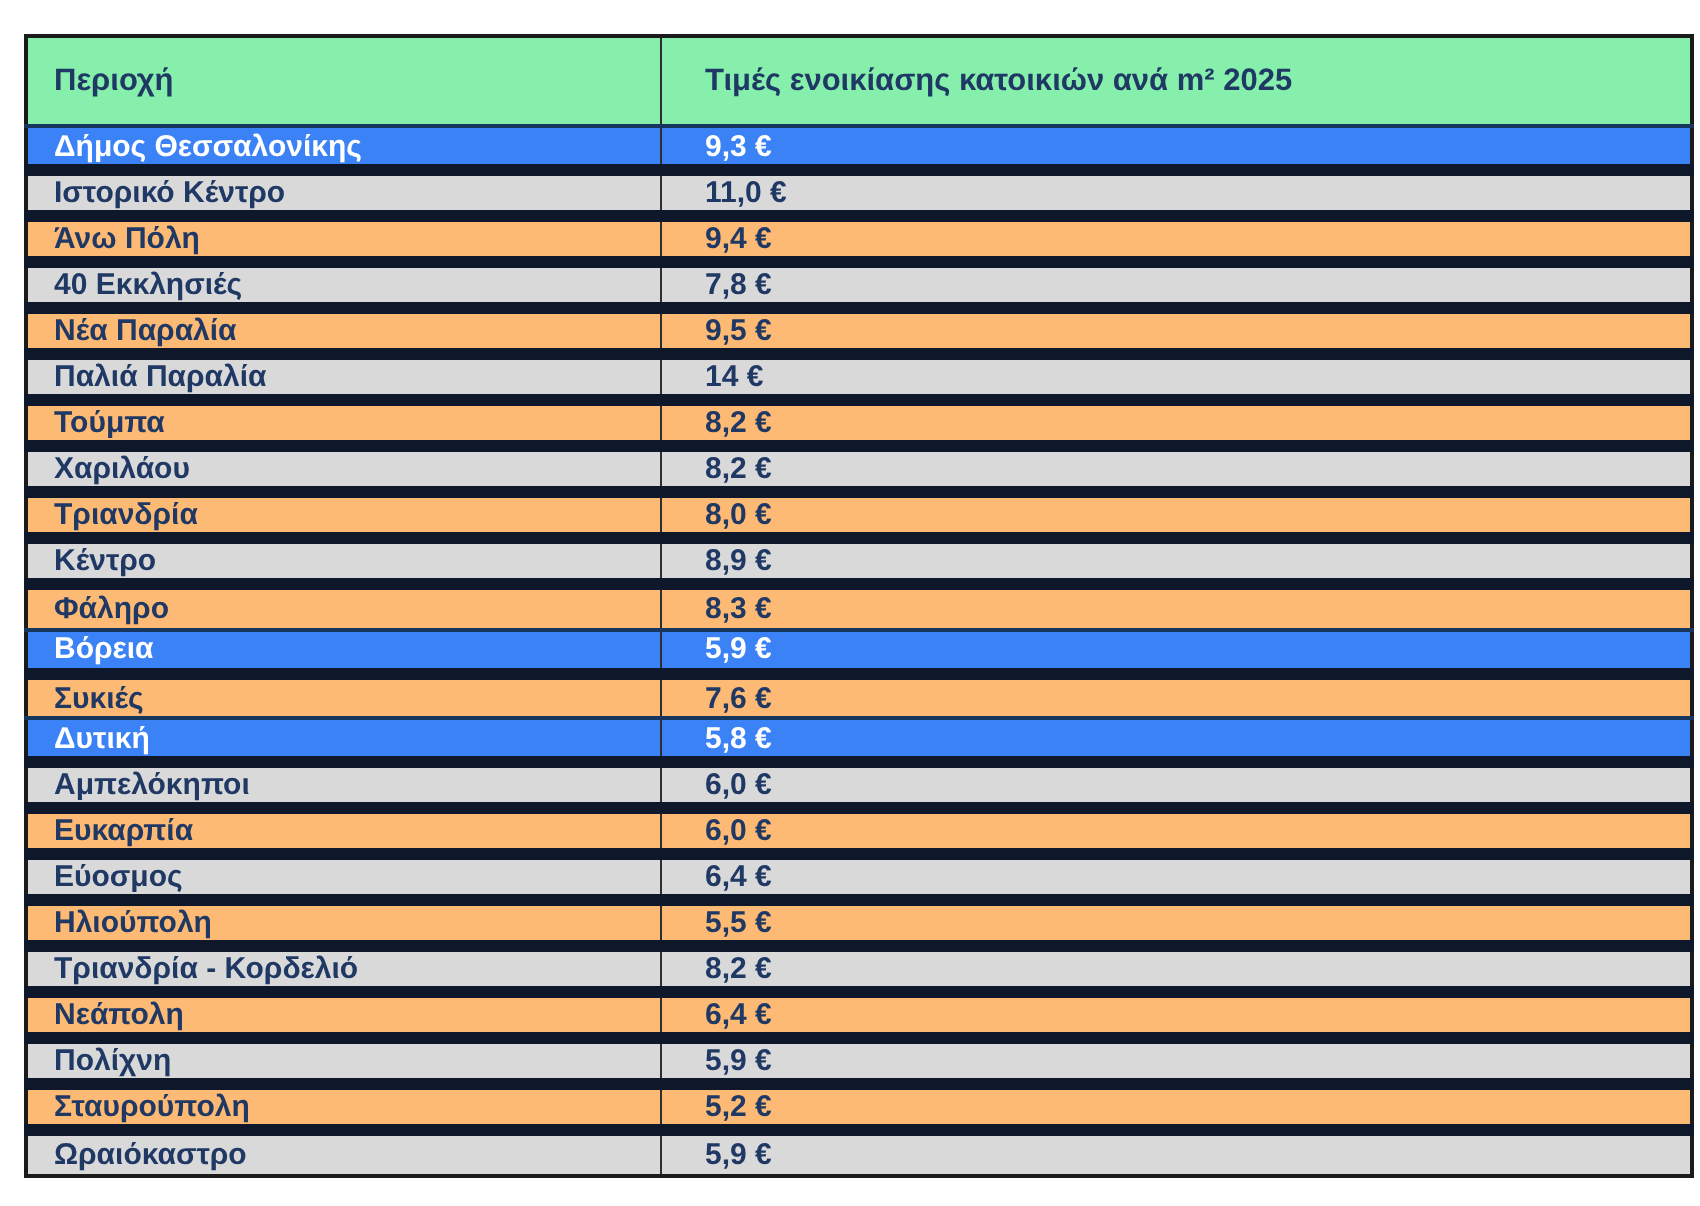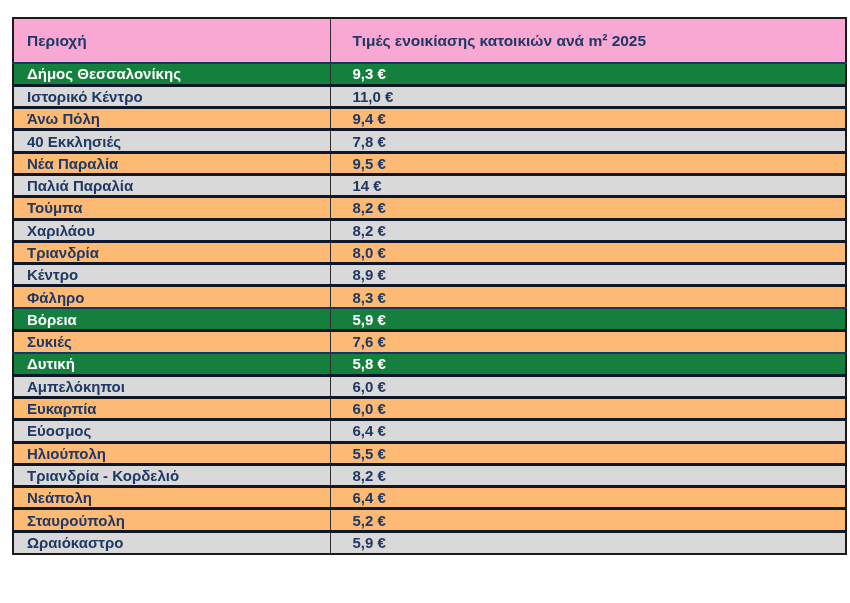--- a/index.html
+++ b/index.html
@@ -27,33 +27,33 @@
   th, td {
     margin: 0;
     font-weight: bold;
     font-size: 15px;
     color: #1f3864;
     text-align: left;
     vertical-align: middle;
     white-space: nowrap;
     overflow: hidden;
   }
-  thead tr { height: 45px; background: #f9a8d4; }
+  thead tr { height: 45px; background: #86efac; }
   tbody tr { height: 22.3px; }
   th.area-h, td.area-c  { padding: 0 4px 0 13px; border-right: 1.5px solid #2e2e2e; }
   th.price-h, td.price-c { padding: 0 4px 0 22px; }
   thead th { font-size: 15.5px; }
   
-  tbody tr { border-top: 3px solid #0f172a; }
+  tbody tr { border-top: 6px solid #0f172a; }
   thead tr { border-bottom: 1px solid #7f7f7f; }
   
   tr.plain { background: #fdba74; }
   tr.alt   { background: #d9d9d9; }
   tr.hl {
-    background: #15803d;
+    background: #3b82f6;
     border-top: 2px solid #17365d;
     border-bottom: 2px solid #17365d;
   }
   tr.hl td { color: #ffffff; }
 </style>
 </head>
 <body>
 
 <div class="table-wrap">
   <table class="rent-table">
@@ -141,20 +141,24 @@
           <td class="price-c">5,5 €</td>
         </tr>
       <tr class="alt">
           <td class="area-c">Τριανδρία - Κορδελιό</td>
           <td class="price-c">8,2 €</td>
         </tr>
       <tr class="plain">
           <td class="area-c">Νεάπολη</td>
           <td class="price-c">6,4 €</td>
         </tr>
+      <tr class="alt">
+          <td class="area-c">Πολίχνη</td>
+          <td class="price-c">5,9 €</td>
+        </tr>
       <tr class="plain">
           <td class="area-c">Σταυρούπολη</td>
           <td class="price-c">5,2 €</td>
         </tr>
       <tr class="alt">
           <td class="area-c">Ωραιόκαστρο</td>
           <td class="price-c">5,9 €</td>
         </tr>
     </tbody>
   </table>

